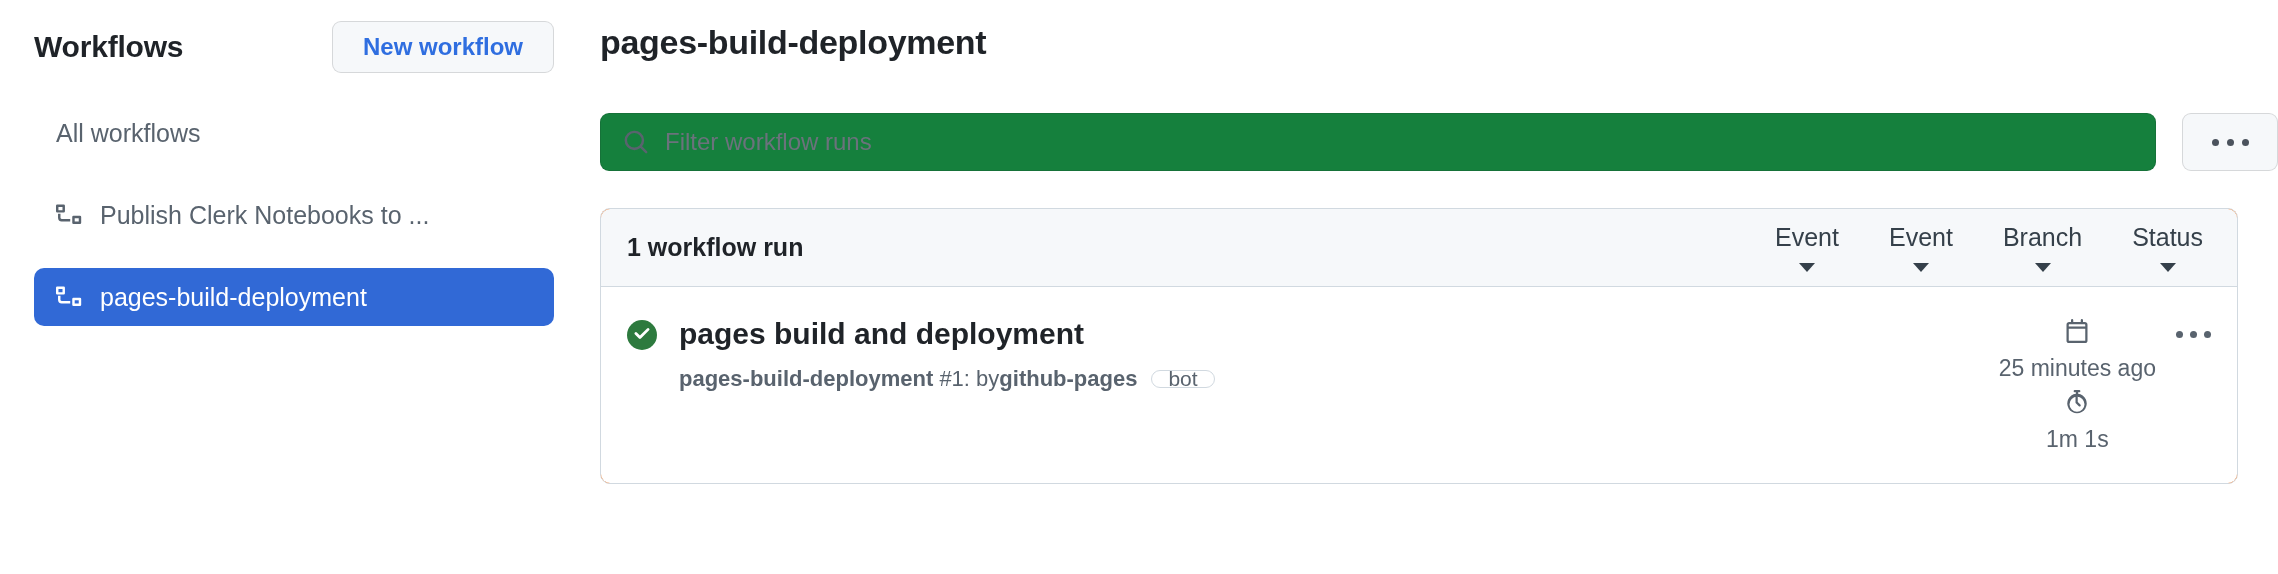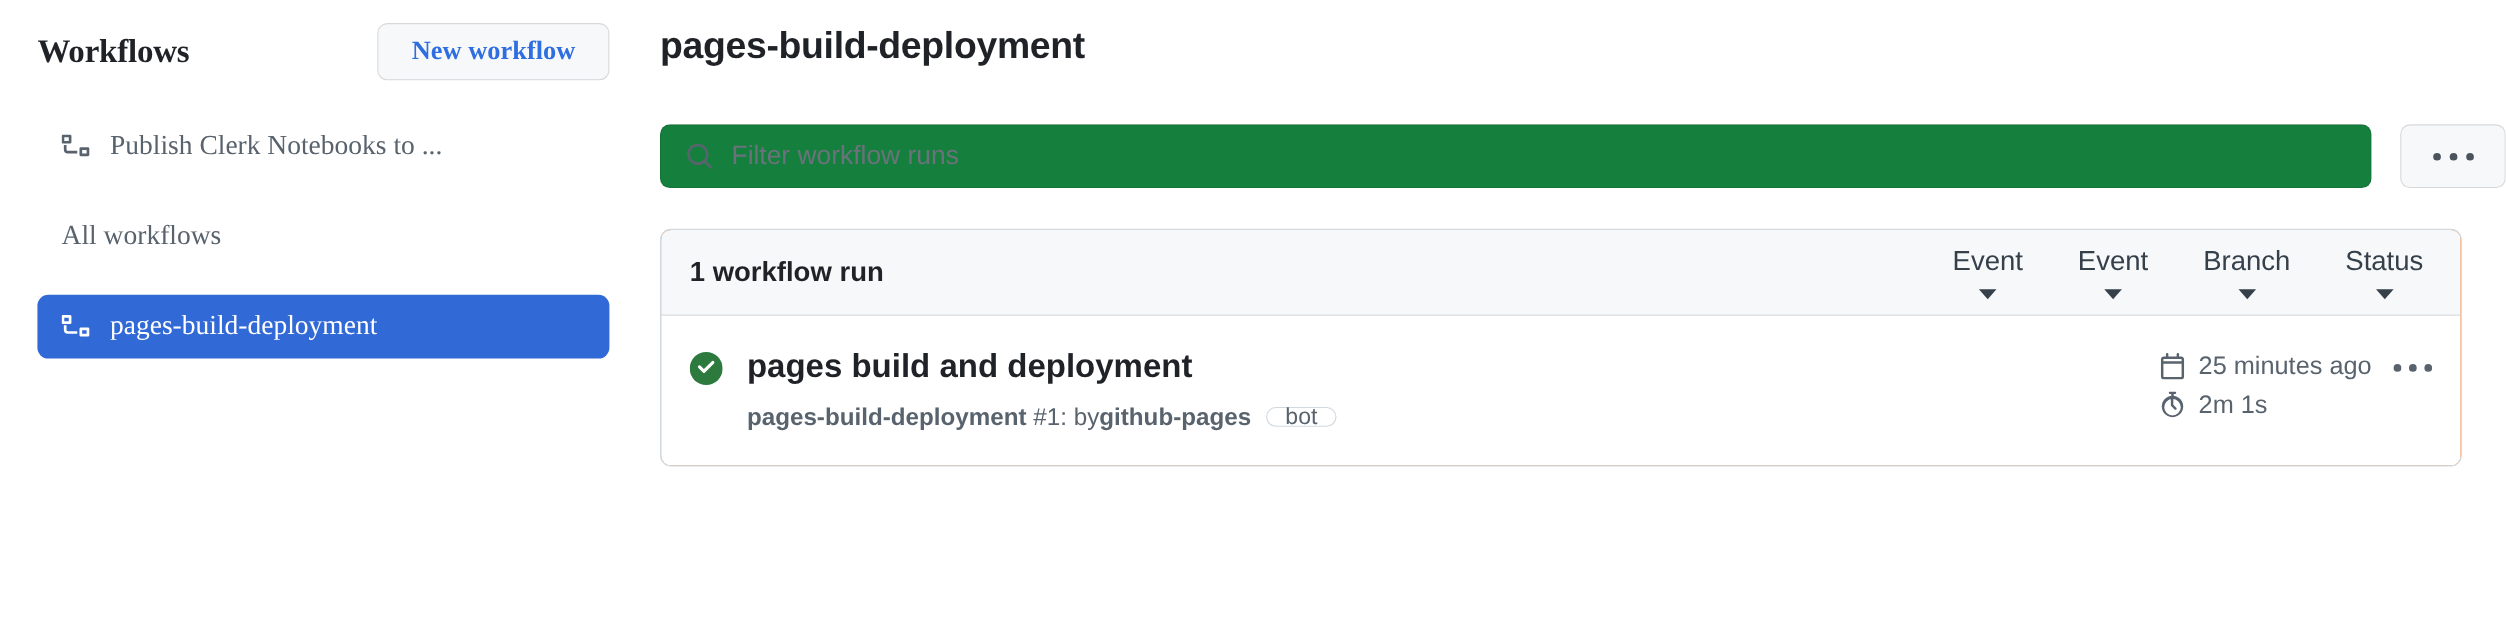--- a/index.html
+++ b/index.html
@@ -24,21 +24,20 @@
   }
 
   
   .sidebar {
     position: absolute;
     left: 0;
     top: 0;
     width: 580px;
     height: 574px;
     padding: 0;
-    font-family: Liberation Serif, serif;
   }
 
   .sidebar-header {
     position: absolute;
     left: 34px;
     top: 22px;
     width: 520px;
     height: 50px;
     display: flex;
     align-items: center;
@@ -324,20 +323,21 @@
     gap: 8px;
   }
 
   .meta-line {
     display: flex;
     align-items: center;
     gap: 12px;
     font-size: 23px;
     color: #59636e;
     white-space: nowrap;
+    flex-direction: column;
   }
   .meta-ico {
     width: 24px; height: 24px;
     flex: 0 0 24px;
     display: inline-flex;
     align-items: center;
     justify-content: center;
   }
   .meta-ico svg { fill: #59636e; display: block; }
 
@@ -360,33 +360,33 @@
 <div class="page">
 
   <div class="sidebar">
 
     <div class="sidebar-header">
       <div class="sidebar-title">Workflows</div>
       <div class="new-workflow-btn">New workflow</div>
     </div>
 
     <div class="nav-list">
+
+      <div class="nav-item no-icon">
+        <span class="nav-label">All workflows</span>
+      </div>
 
       <div class="nav-item">
         <span class="wf-icon">
           <svg width="26" height="26" viewBox="0 0 16 16" aria-hidden="true">
             <path d="M0.75 1.5h4a.75.75 0 0 1 .75.75v3.5a.75.75 0 0 1-.75.75h-4A.75.75 0 0 1 0 5.75v-3.5A.75.75 0 0 1 .75 1.5ZM1.5 3v2h2.5V3H1.5Zm9.25 5.5h4a.75.75 0 0 1 .75.75v3.5a.75.75 0 0 1-.75.75h-4a.75.75 0 0 1-.75-.75v-3.5a.75.75 0 0 1 .75-.75Zm.75 1.5v2h2.5v-2h-2.5Z"></path>
             <path d="M2.75 7.25v2.5c0 .414.336.75.75.75h5.25v1.5H3.5A2.25 2.25 0 0 1 1.25 9.75v-2.5h1.5Z"></path>
           </svg>
         </span>
         <span class="nav-label">Publish Clerk Notebooks to ...</span>
-      </div>
-
-      <div class="nav-item no-icon">
-        <span class="nav-label">All workflows</span>
       </div>
 
       <div class="nav-item selected">
         <span class="wf-icon">
           <svg width="26" height="26" viewBox="0 0 16 16" aria-hidden="true">
             <path d="M0.75 1.5h4a.75.75 0 0 1 .75.75v3.5a.75.75 0 0 1-.75.75h-4A.75.75 0 0 1 0 5.75v-3.5A.75.75 0 0 1 .75 1.5ZM1.5 3v2h2.5V3H1.5Zm9.25 5.5h4a.75.75 0 0 1 .75.75v3.5a.75.75 0 0 1-.75.75h-4a.75.75 0 0 1-.75-.75v-3.5a.75.75 0 0 1 .75-.75Zm.75 1.5v2h2.5v-2h-2.5Z"></path>
             <path d="M2.75 7.25v2.5c0 .414.336.75.75.75h5.25v1.5H3.5A2.25 2.25 0 0 1 1.25 9.75v-2.5h1.5Z"></path>
           </svg>
         </span>
         <span class="nav-label">pages-build-deployment</span>
@@ -477,21 +477,21 @@
               <span>25 minutes ago</span>
             </div>
 
             <div class="meta-line">
               <span class="meta-ico">
                 <svg width="24" height="24" viewBox="0 0 16 16" aria-hidden="true">
                   <path d="M8.5 4.75a.75.75 0 0 0-1.5 0v3.5c0 .199.079.39.22.53l2 2a.75.75 0 1 0 1.06-1.06L8.5 7.94Z"></path>
                   <path d="M6.5 0h3a.75.75 0 0 1 0 1.5h-.75v1.06a6.5 6.5 0 1 1-1.5 0V1.5H6.5a.75.75 0 0 1 0-1.5ZM3 9.5a5 5 0 1 0 10 0 5 5 0 0 0-10 0Z"></path>
                 </svg>
               </span>
-              <span>2m 1s</span>
+              <span>1m 1s</span>
             </div>
 
           </div>
 
           <div class="row-kebab">
             <span class="dot"></span>
             <span class="dot"></span>
             <span class="dot"></span>
           </div>
         </div>

